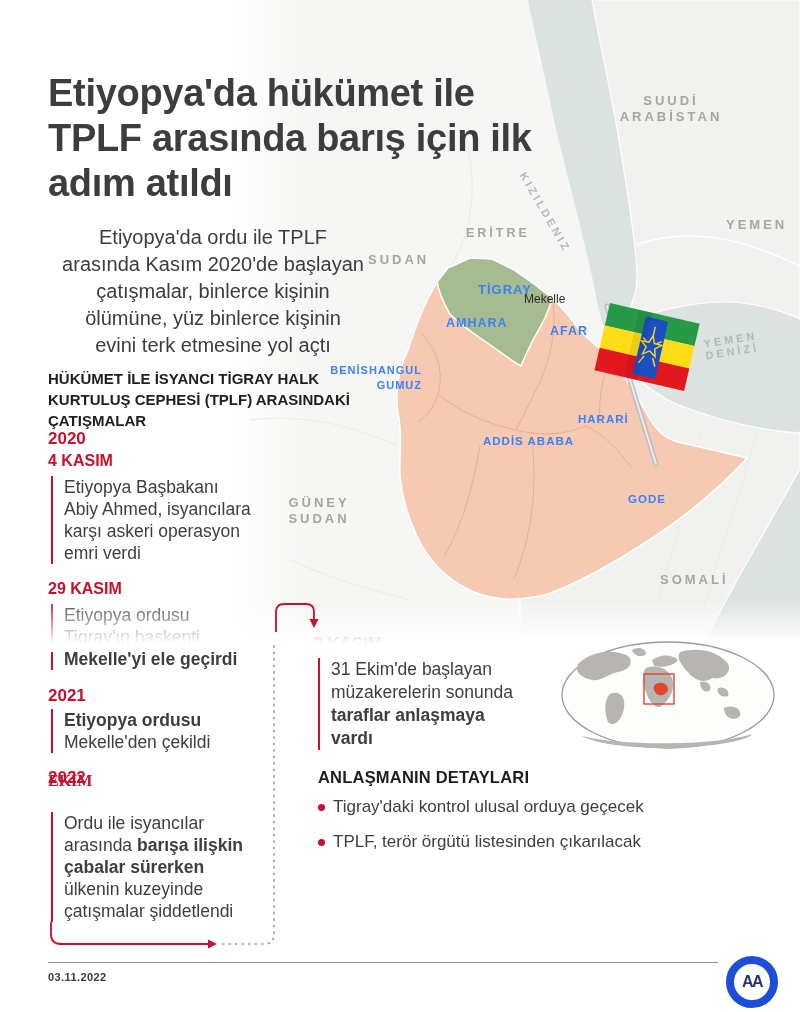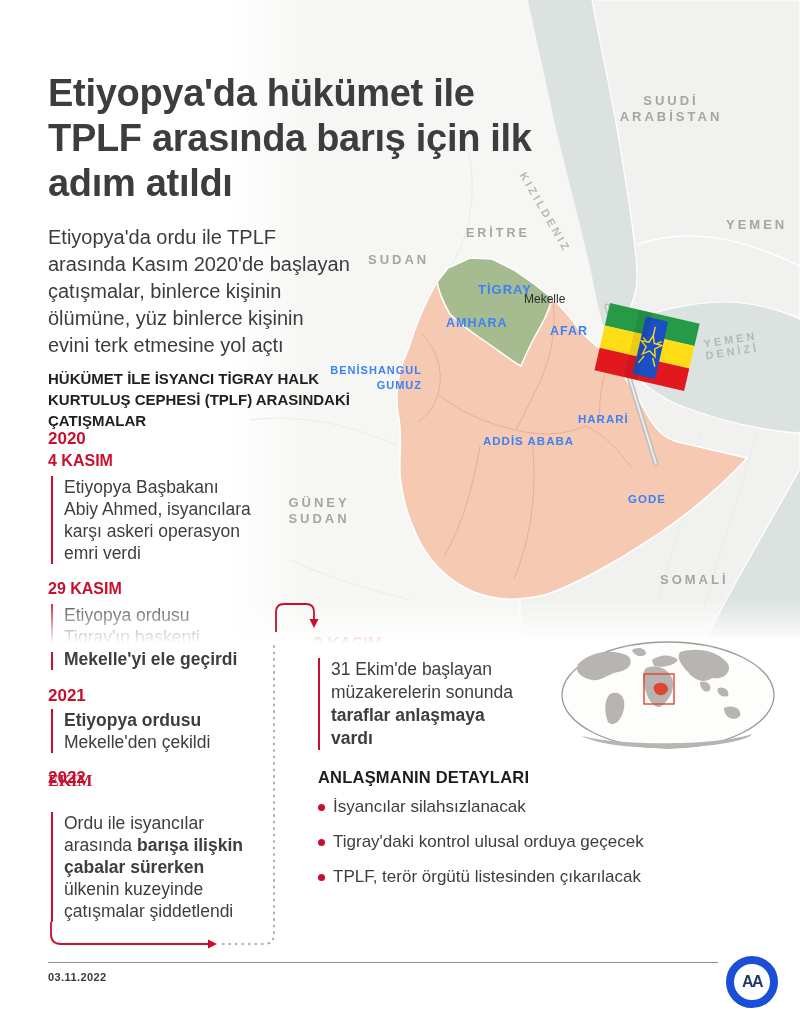--- a/index.html
+++ b/index.html
@@ -20,21 +20,21 @@
   
   .lbl{position:absolute;font-family:"Liberation Sans",sans-serif;}
   .country{color:#a5a5a3;font-size:13px;letter-spacing:3px;font-weight:bold;}
   .country2{text-align:center;line-height:16px;}
   .sealbl{color:#b2bab6;font-size:11px;letter-spacing:3px;font-weight:bold;}
   .region{color:#3b82f6;font-size:12.5px;letter-spacing:1px;font-weight:bold;}
   .city{color:#2b2b2b;font-size:12px;font-weight:normal;letter-spacing:0;}
   
   .title{left:48px;top:46px;width:600px;font-size:38px;line-height:45px;font-weight:bold;
          color:#3d3d3d;letter-spacing:-0.3px;}
-  .intro{left:48px;top:204px;width:330px;font-size:20px;line-height:27px;color:#3c3c3c;}
+  .intro{left:48px;top:204px;width:330px;font-size:20px;line-height:27px;color:#3c3c3c;text-align:center;}
   .sechead{left:48px;top:356px;width:330px;font-size:15px;line-height:21px;font-weight:bold;color:#1f1f1f;}
   .year{font-size:17px;font-weight:bold;color:#c8102e;}
   .tdate{font-size:16px;font-weight:bold;color:#c8102e;}
   .event{font-size:17.5px;line-height:22px;color:#3e3e3e;border-left:2px solid #c8102e;
          padding-left:11px;white-space:pre-line;}
   .event2{line-height:23px;}
   .aghead{left:318px;top:768px;font-size:16.5px;font-weight:bold;color:#1d1d1d;letter-spacing:0.2px;}
   .bullets{left:318px;top:796px;width:470px;list-style:none;margin:0;padding:0;}
   .bullets li{position:relative;margin:0 0 13px 0;padding-left:15px;font-size:17px;line-height:22px;
               color:#3e3e3e;white-space:nowrap;}
@@ -214,23 +214,20 @@
     <div class="abs tdate" style="left:313px;top:634px;font-size:17px;">2 KASIM</div>
     <div class="abs event event2" style="left:318px;top:658px;width:260px;"><span>31 Ekim'de başlayan
 müzakerelerin sonunda
 </span><span style="font-weight: bold;">taraflar anlaşmaya
 vardı</span></div>
 
     <h3 class="abs aghead" style="margin: 0px; left: 318px; top: 768px;">ANLAŞMANIN DETAYLARI</h3>
     <ul class="abs bullets">
       <li>
         <span class="dot"></span>
-        <span>İsyancılar silahsızlanacak</span></li>
-      <li>
-        <span class="dot"></span>
         <span>Tigray'daki kontrol ulusal orduya geçecek</span></li>
       <li>
         <span class="dot"></span>
         <span>TPLF, terör örgütü listesinden çıkarılacak</span></li>
     </ul>
 
     <div class="abs rule"></div>
     <div class="abs fdate">03.11.2022</div>
     <div class="abs aalogo">AA</div>
   </div>

